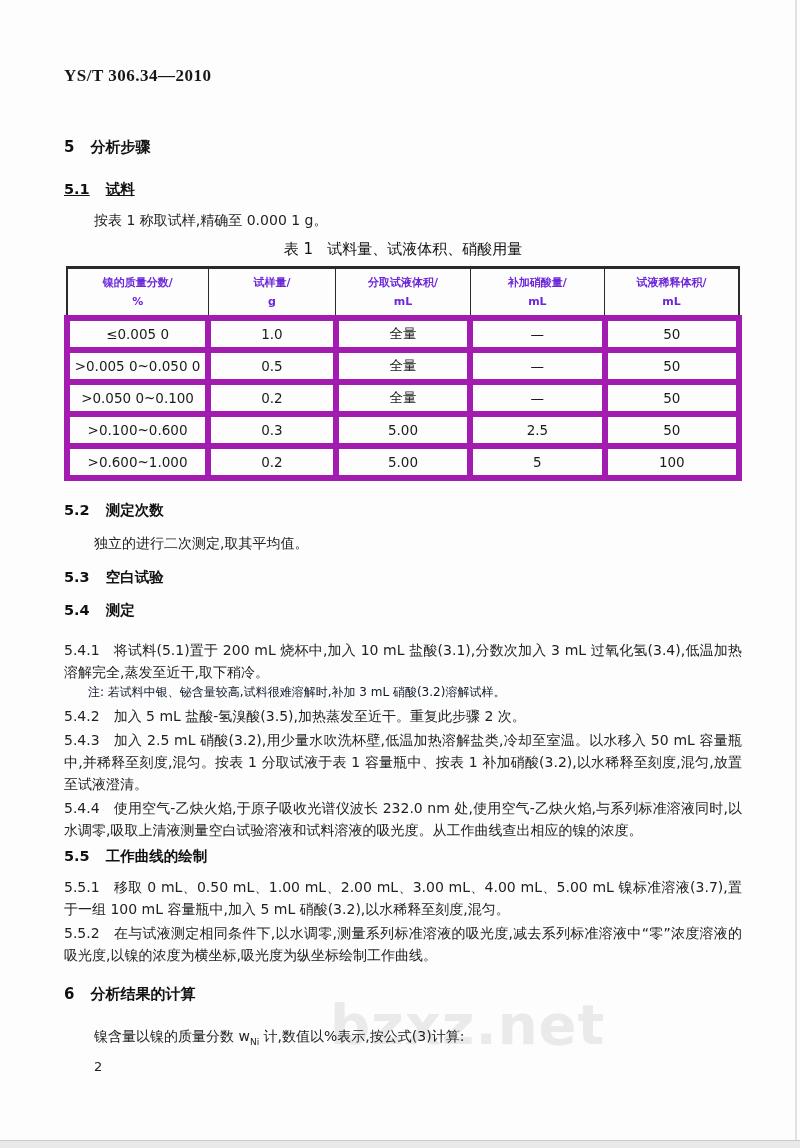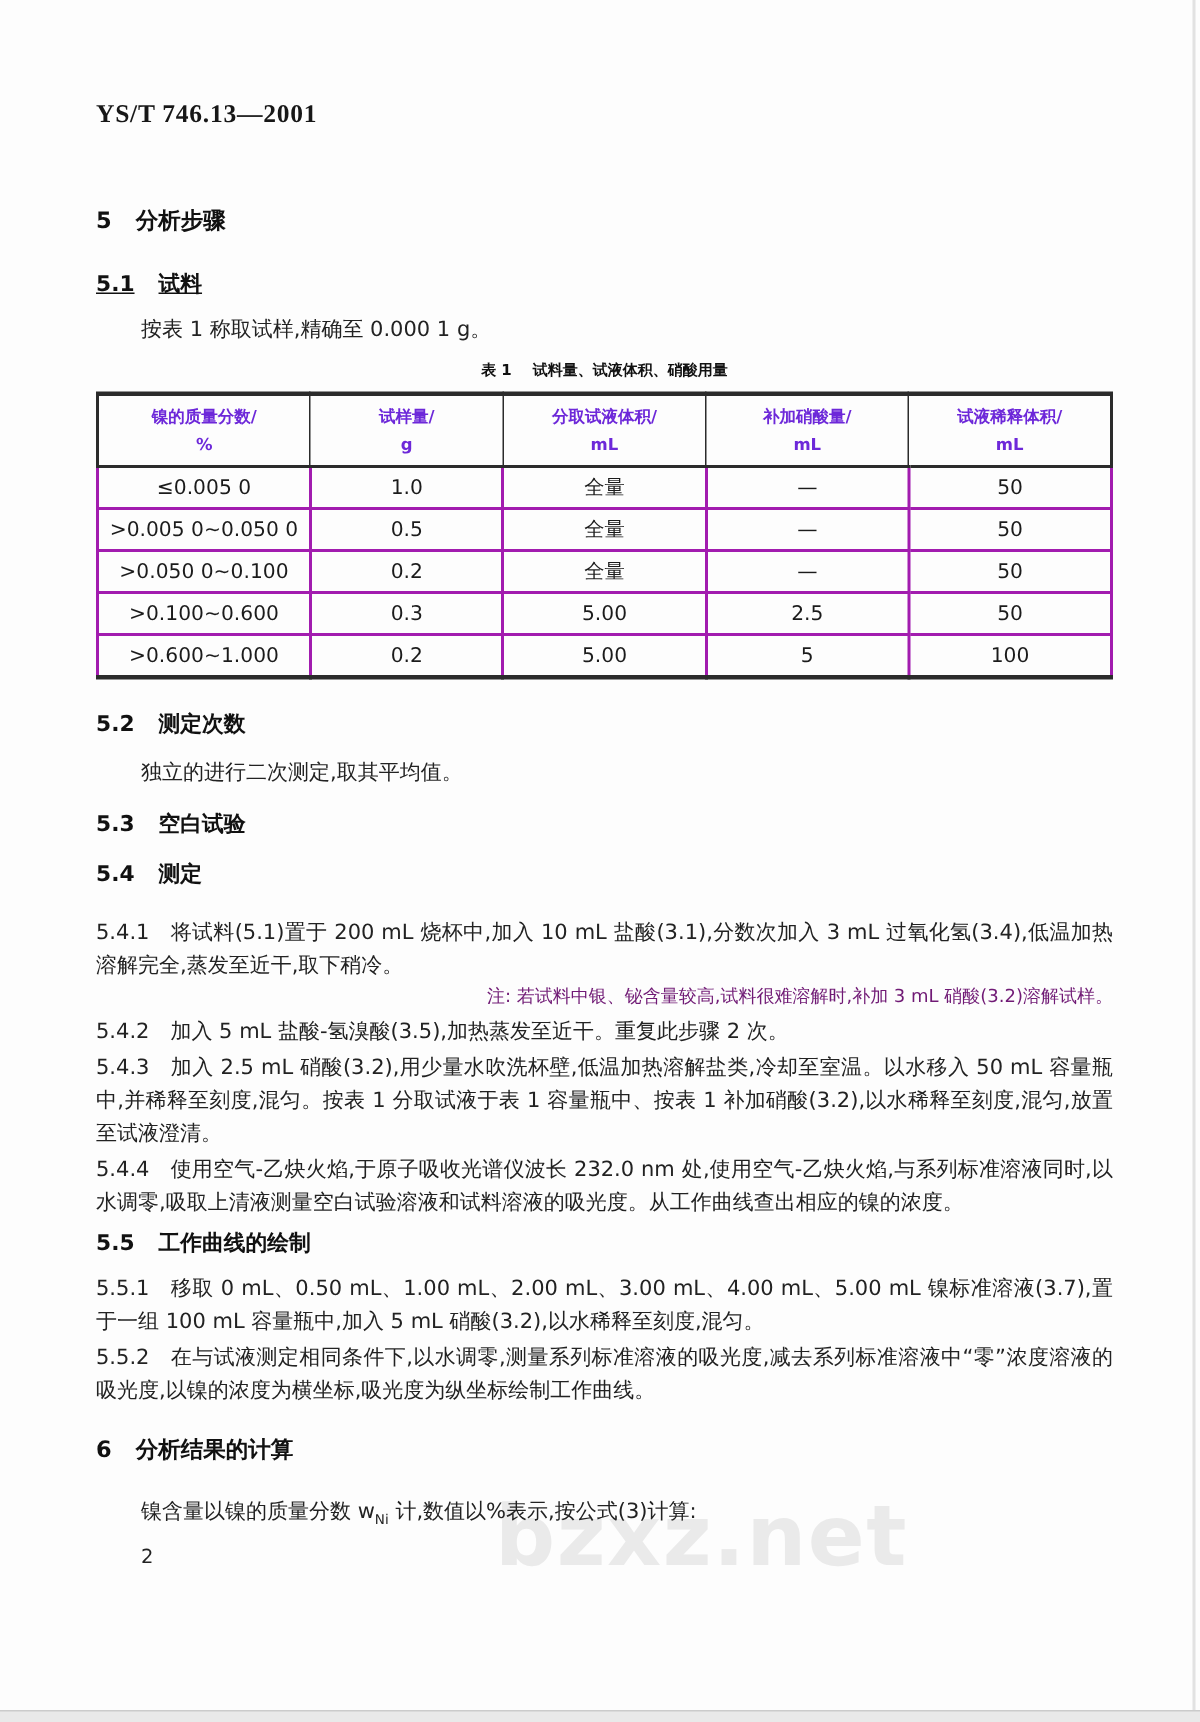--- a/index.html
+++ b/index.html
@@ -23,55 +23,55 @@
   .doc-number{
     font-family:"Liberation Serif","DejaVu Serif",serif;
     font-weight:bold;font-size:17px;letter-spacing:.5px;color:#171717;
   }
   .h1{font-size:15px;font-weight:bold;margin-top:52px;color:#111;}
   .h2{font-size:14.5px;font-weight:bold;color:#111;}
   .h1 .num,.h2 .num{margin-right:16px;}
   .para{font-size:14px;line-height:22px;text-align:justify;color:#222;}
   .indent{text-indent:30px;}
   .npara .num{margin-right:14px;font-weight:normal;}
-  .note{font-size:12px;line-height:17px;padding-left:24px;color:#701a75;text-align:right;}
-  .tbl-title{font-size:10px;font-weight:bold;text-align:center;margin-top:9px;color:#111;}
+  .note{font-size:12px;line-height:17px;padding-left:24px;color:#0f172a;}
+  .tbl-title{font-size:15px;font-weight:normal;text-align:center;margin-top:9px;color:#111;}
   .tbl-title .lbl{margin-right:14px;}
   table.tbl{
     width:100%;border-collapse:collapse;margin-top:7px;
     border:2px solid #2b2b2b;border-top-width:3px;border-bottom-width:3px;
   }
   table.tbl th{
     border:1px solid #2b2b2b;border-bottom:2px solid #2b2b2b;
     font-size:11px;font-weight:bold;line-height:19px;
     padding:4px 2px;text-align:center;color:#6d28d9;
   }
   table.tbl td{
-    border:2px solid #a21caf;
+    border:6px solid #a21caf;
     font-size:13.5px;height:24px;text-align:center;color:#1b1b1b;
     padding:1px 2px;
   }
   .mt6{margin-top:6px;}.mt10{margin-top:10px;}.mt12{margin-top:12px;}.mt2{margin-top:2px;}.mt4{margin-top:4px;}
   .mt8{margin-top:19px;}.mt1{margin-top:1px;}
   .h-52{margin-top:52px;}.h-23{margin-top:23px;text-decoration:underline;}.h-20{margin-top:20px;}
   .h-19{margin-top:19px;}.h-14{margin-top:14px;}
   .p6{margin-top:21px;}
   .page-num{font-size:13px;margin-top:6px;margin-left:30px;color:#222;}
   sub{font-size:9px;}
 </style>
 </head>
 <body>
 
 <div class="page">
 
   <div class="watermark">bzxz.net</div>
 
   <div class="content">
 
-    <div class="doc-number">YS/T 746.13—2001</div>
+    <div class="doc-number">YS/T 306.34—2010</div>
 
     <div class="h1 h-52">
       <span class="num">5</span><span>分析步骤</span>
     </div>
 
     <div class="h2 h-23">
       <span class="num">5.1</span><span>试料</span>
     </div>
 
     <div class="para indent mt10">按表 1 称取试样,精确至 0.000 1 g。</div>

